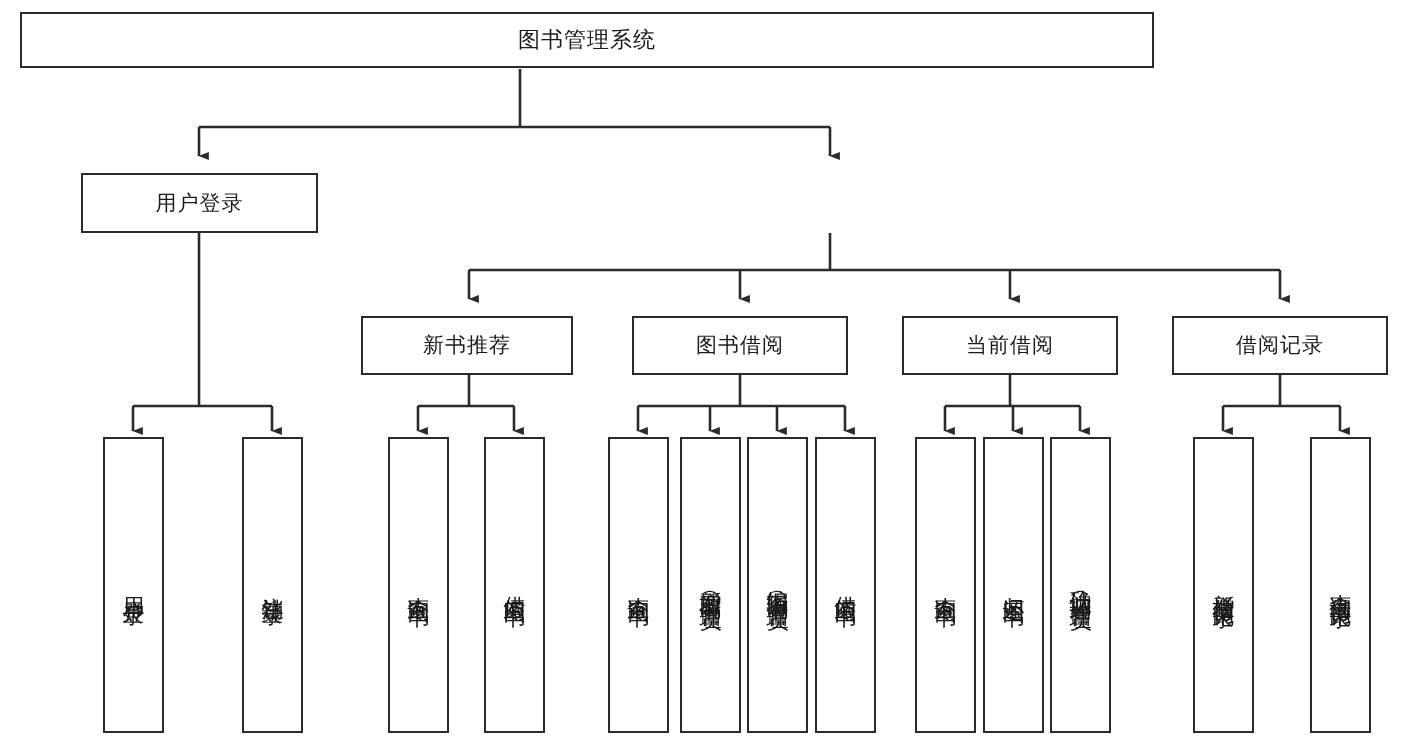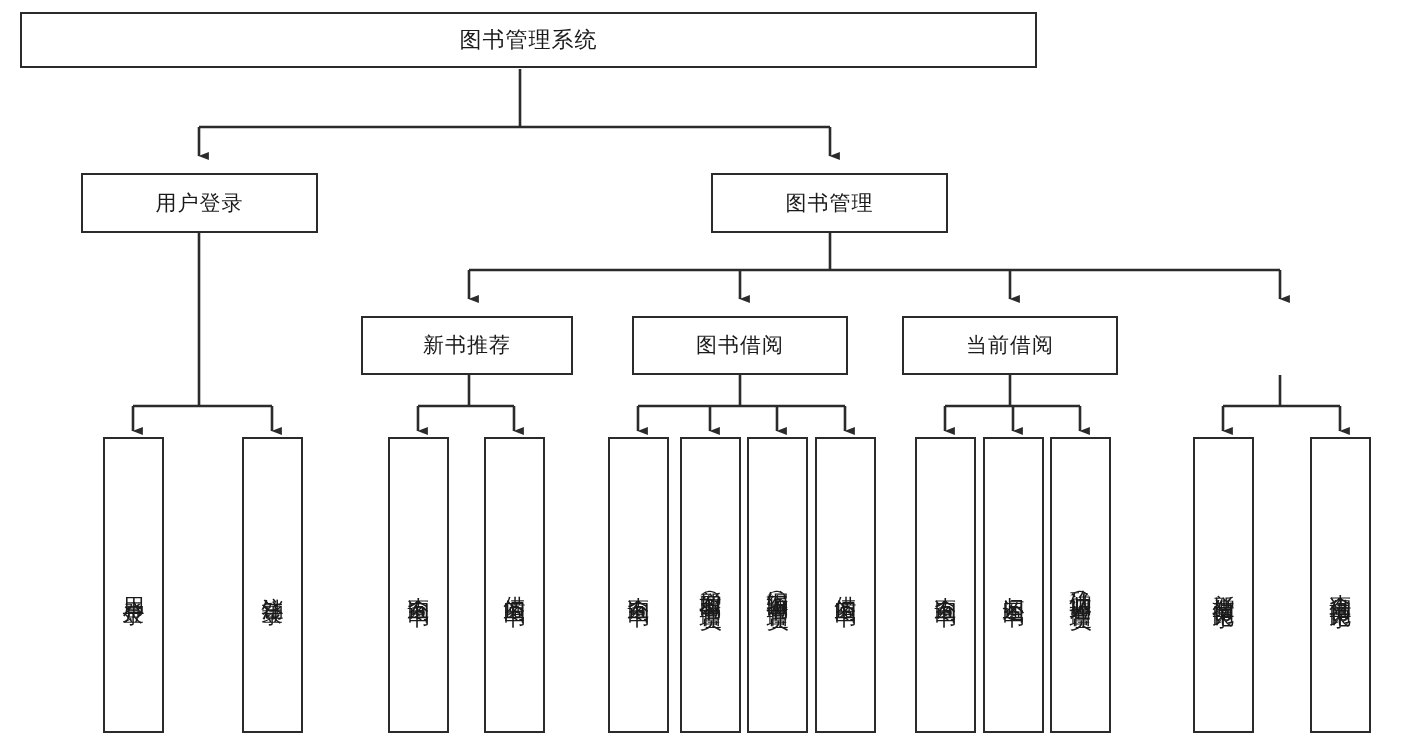--- a/index.html
+++ b/index.html
@@ -115,44 +115,44 @@
       <path d="M1013,406 L1013,431" marker-end="url(#arw)"></path>
       <path d="M1080,406 L1080,431" marker-end="url(#arw)"></path>
 
       <path d="M1280,375 L1280,406"></path>
       <path d="M1223,406 L1340,406"></path>
       <path d="M1223,406 L1223,431" marker-end="url(#arw)"></path>
       <path d="M1340,406 L1340,431" marker-end="url(#arw)"></path>
     </g>
   </svg>
 
-  <div class="node root horiz" style="left:20px;top:12px;width:1017px;height:56px;">
+  <div class="node root horiz" style="left:20px;top:12px;width:1134px;height:56px;">
     <span class="label">图书管理系统</span>
   </div>
 
   <div class="node horiz" style="left:81px;top:173px;width:237px;height:60px;">
     <span class="label">用户登录</span>
   </div>
 
-  <div class="node horiz" style="left:711px;top:173px;width:237px;height:60px;">
-    <span class="label">图书管理</span>
-  </div>
 
   <div class="node horiz" style="left:361px;top:316px;width:212px;height:59px;">
     <span class="label">新书推荐</span>
   </div>
 
   <div class="node horiz" style="left:632px;top:316px;width:216px;height:59px;">
     <span class="label">图书借阅</span>
   </div>
 
   <div class="node horiz" style="left:902px;top:316px;width:216px;height:59px;">
     <span class="label">当前借阅</span>
   </div>
 
+  <div class="node horiz" style="left:1172px;top:316px;width:216px;height:59px;">
+    <span class="label">借阅记录</span>
+  </div>
 
   <div class="node vert" style="left:103px;top:437px;width:61px;height:296px;">
     <span class="label">用户登录</span>
   </div>
 
   <div class="node vert" style="left:242px;top:437px;width:61px;height:296px;">
     <span class="label">注销登录</span>
   </div>
 
   <div class="node vert" style="left:388px;top:437px;width:61px;height:296px;">

